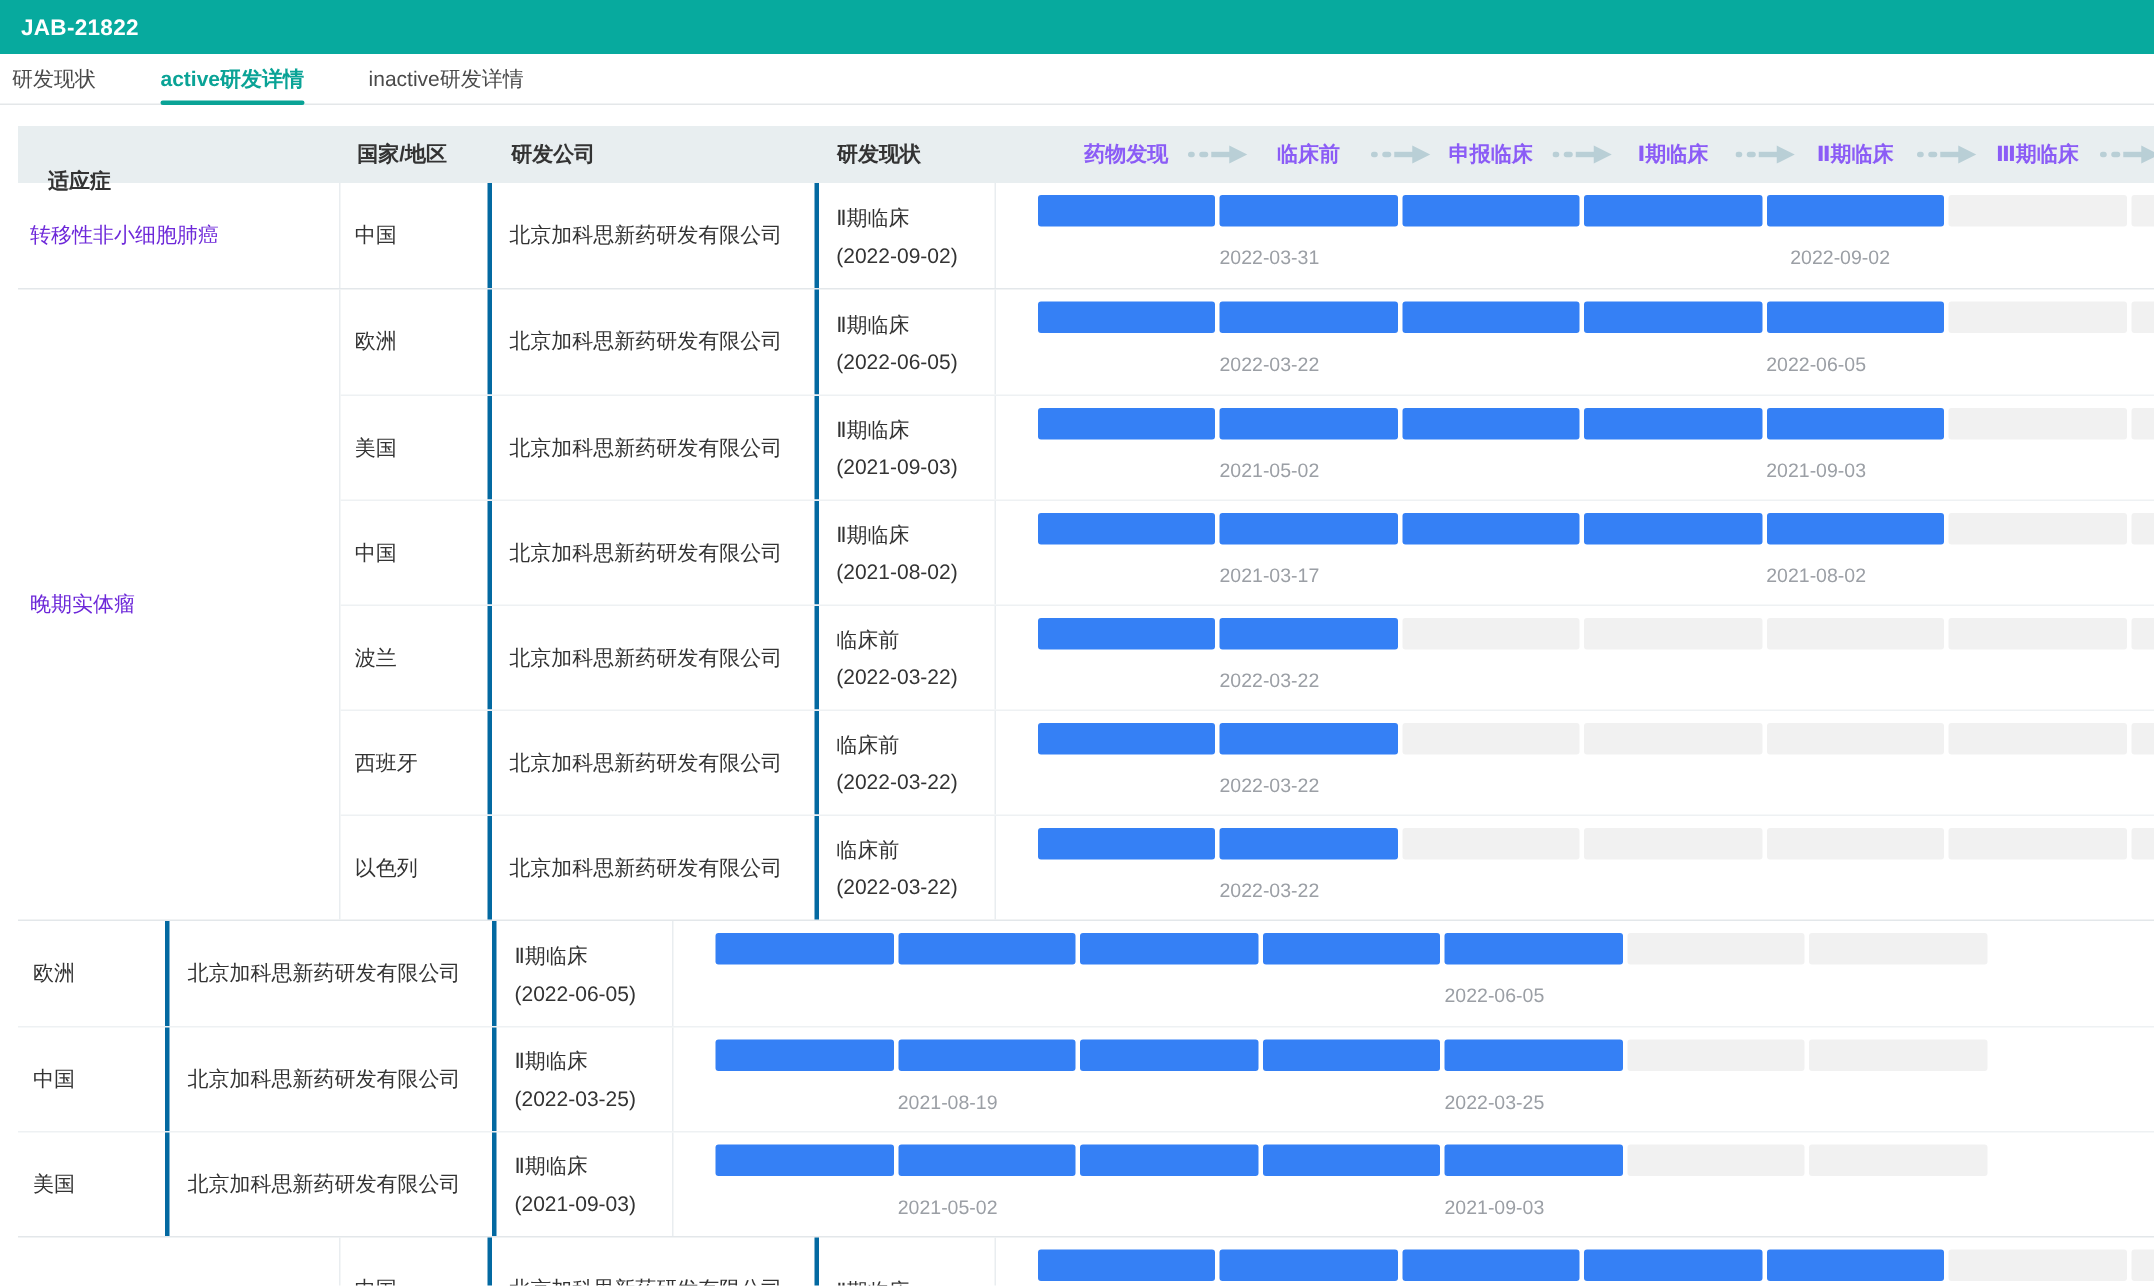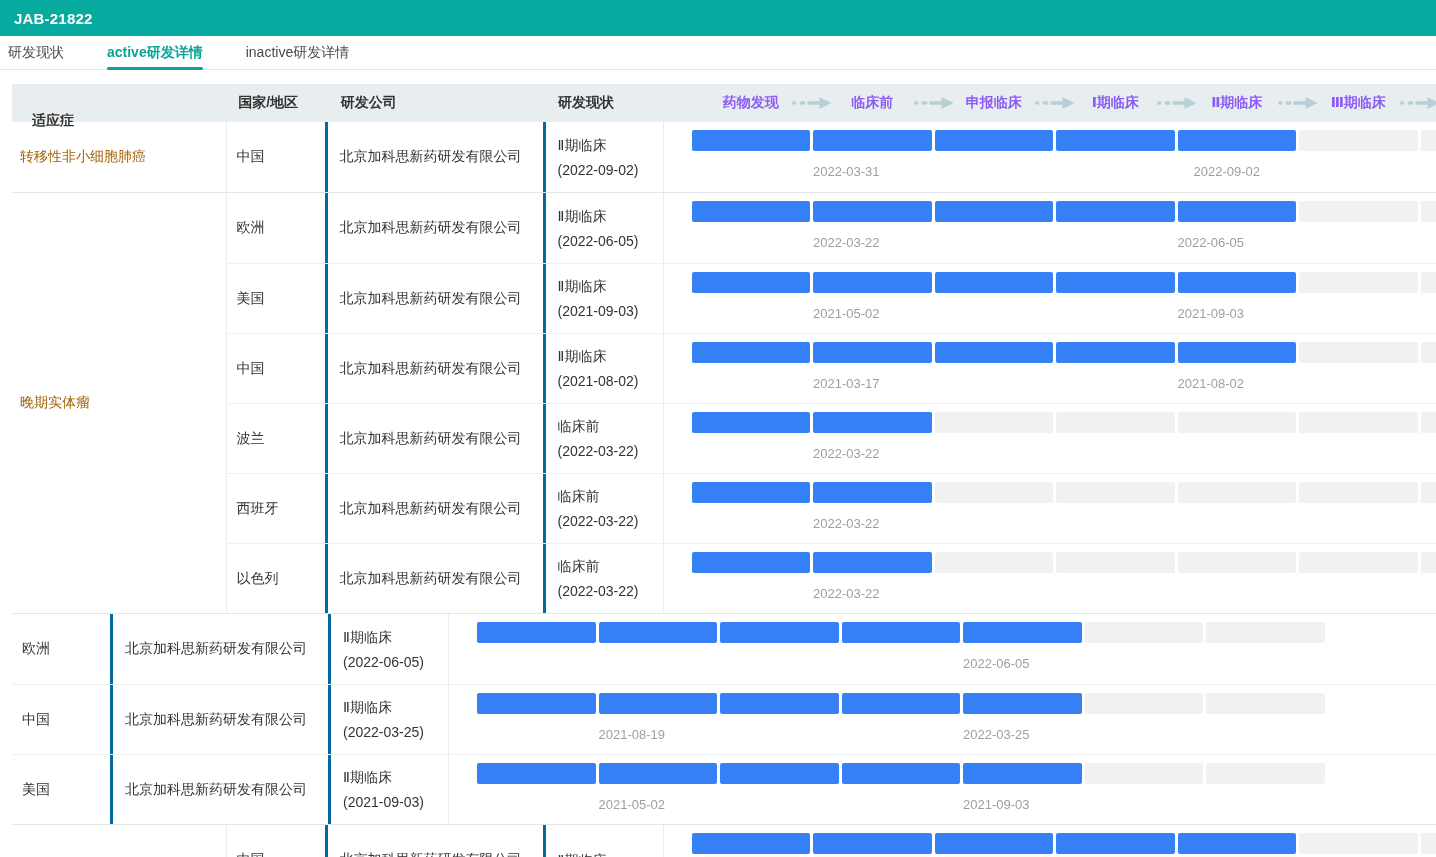--- a/index.html
+++ b/index.html
@@ -55,21 +55,21 @@
     display: flex; align-items: center; justify-content: center;
   }
   .phase-slot .plabel { font-size: 14px; font-weight: bold; color: #8b5cf6; white-space: nowrap; }
   .phase-slot .arrow { position: absolute; right: -22px; top: 12px; width: 40px; height: 14px; }
 
   
   .tgroup { display: flex; border-top: 1px solid #e3e7ea; }
   .tgroup:first-of-type { border-top: none; }
   .g-indication {
     width: 217px; display: flex; align-items: center; padding-left: 8px;
-    font-size: 14px; color: #a16207; border-right: 1px solid #e9edf0;
+    font-size: 14px; color: #6d28d9; border-right: 1px solid #e9edf0;
   }
   .g-rows { flex: 1; display: flex; flex-direction: column; }
   .trow { display: flex; height: 70px; }
   .trow + .trow { border-top: 1px solid #eef1f3; }
   .cell { display: flex; align-items: center; font-size: 14px; color: #333; }
   .cell.c-region, .cell.c-company { border-right: 3px solid #0369a1; }
   .cell.c-status {
     border-right: 1px solid #e9edf0; flex-direction: column;
     align-items: flex-start; justify-content: center;
   }

